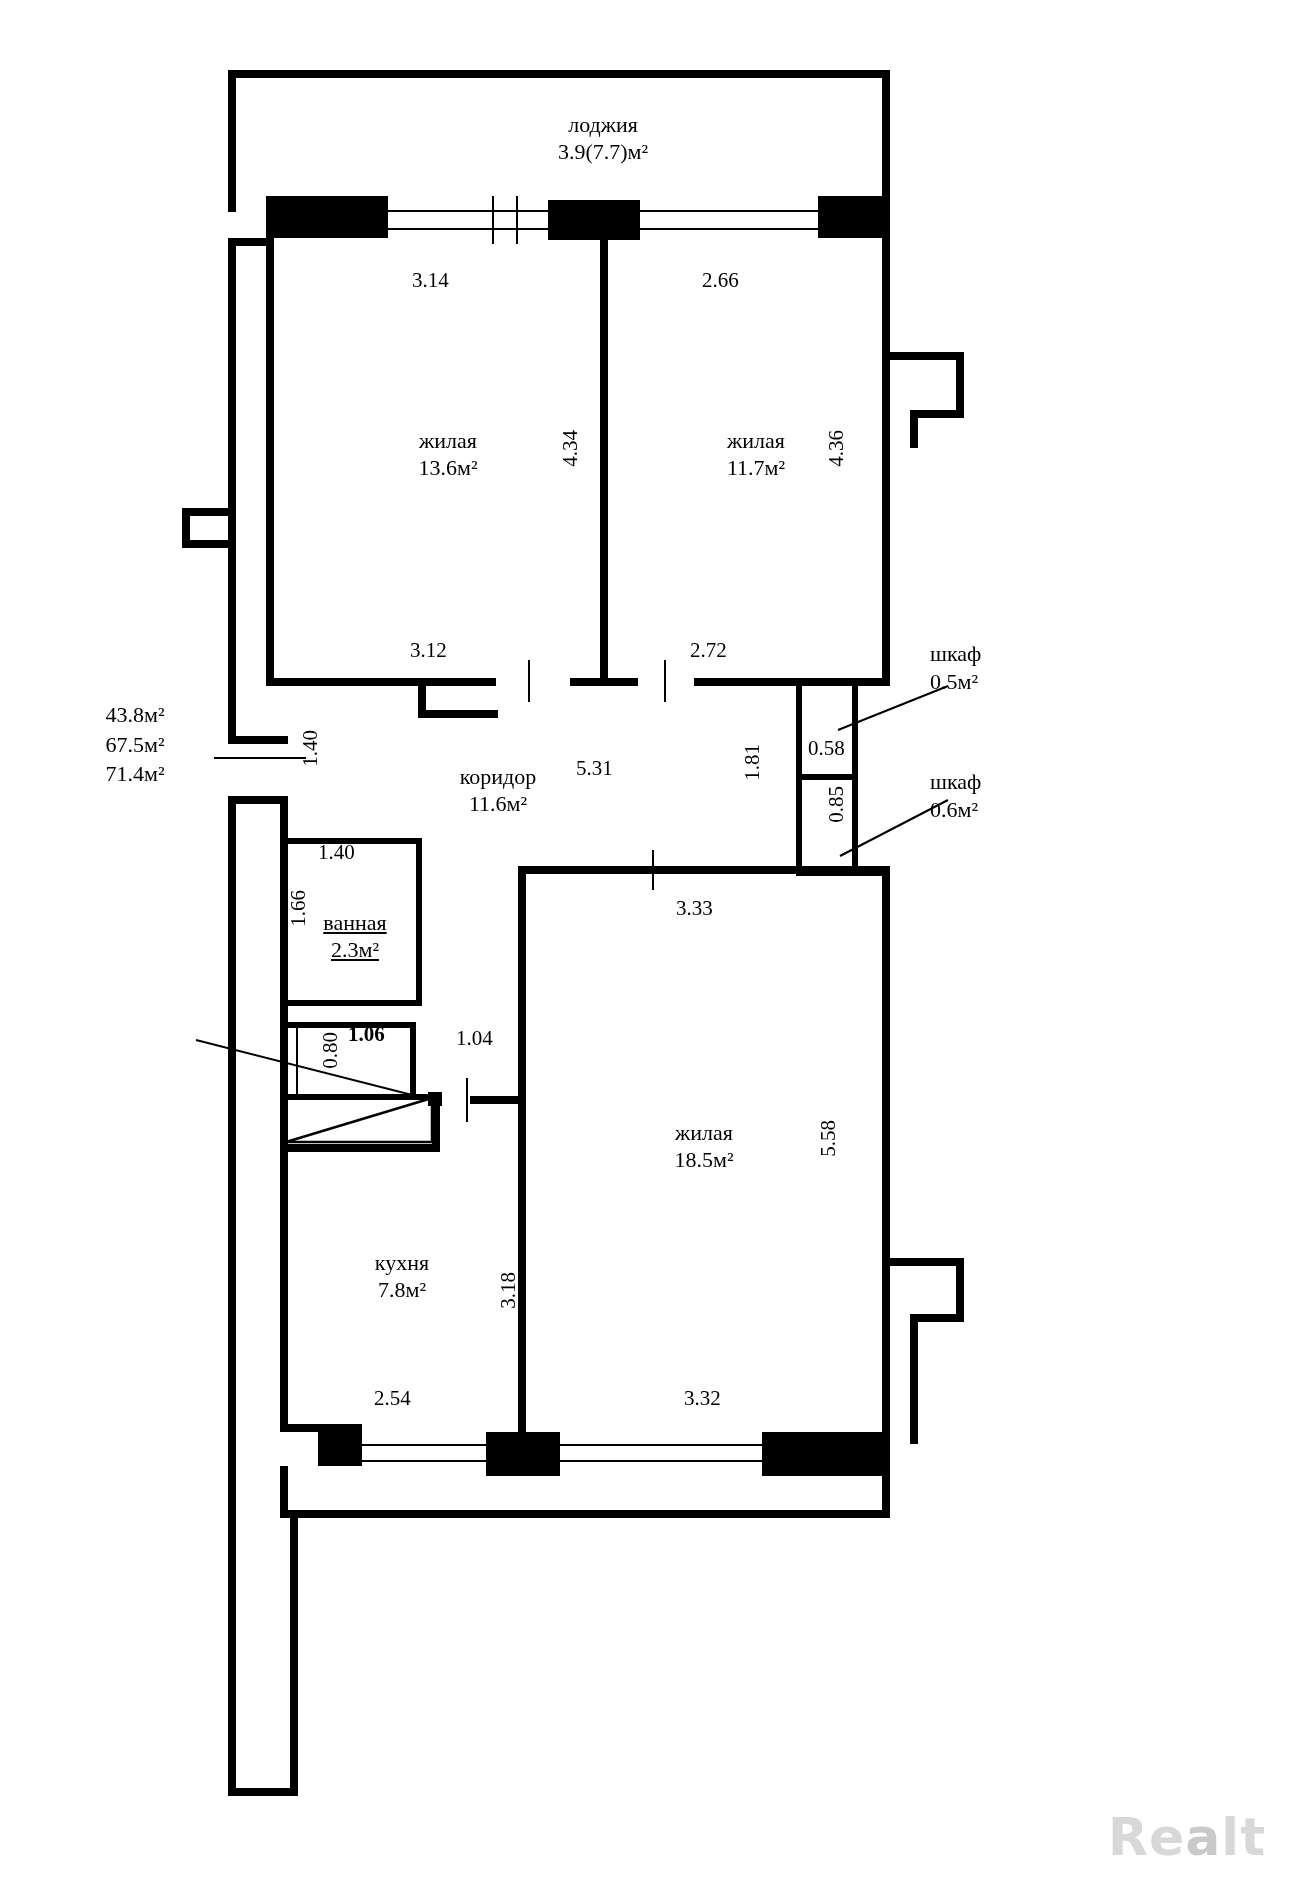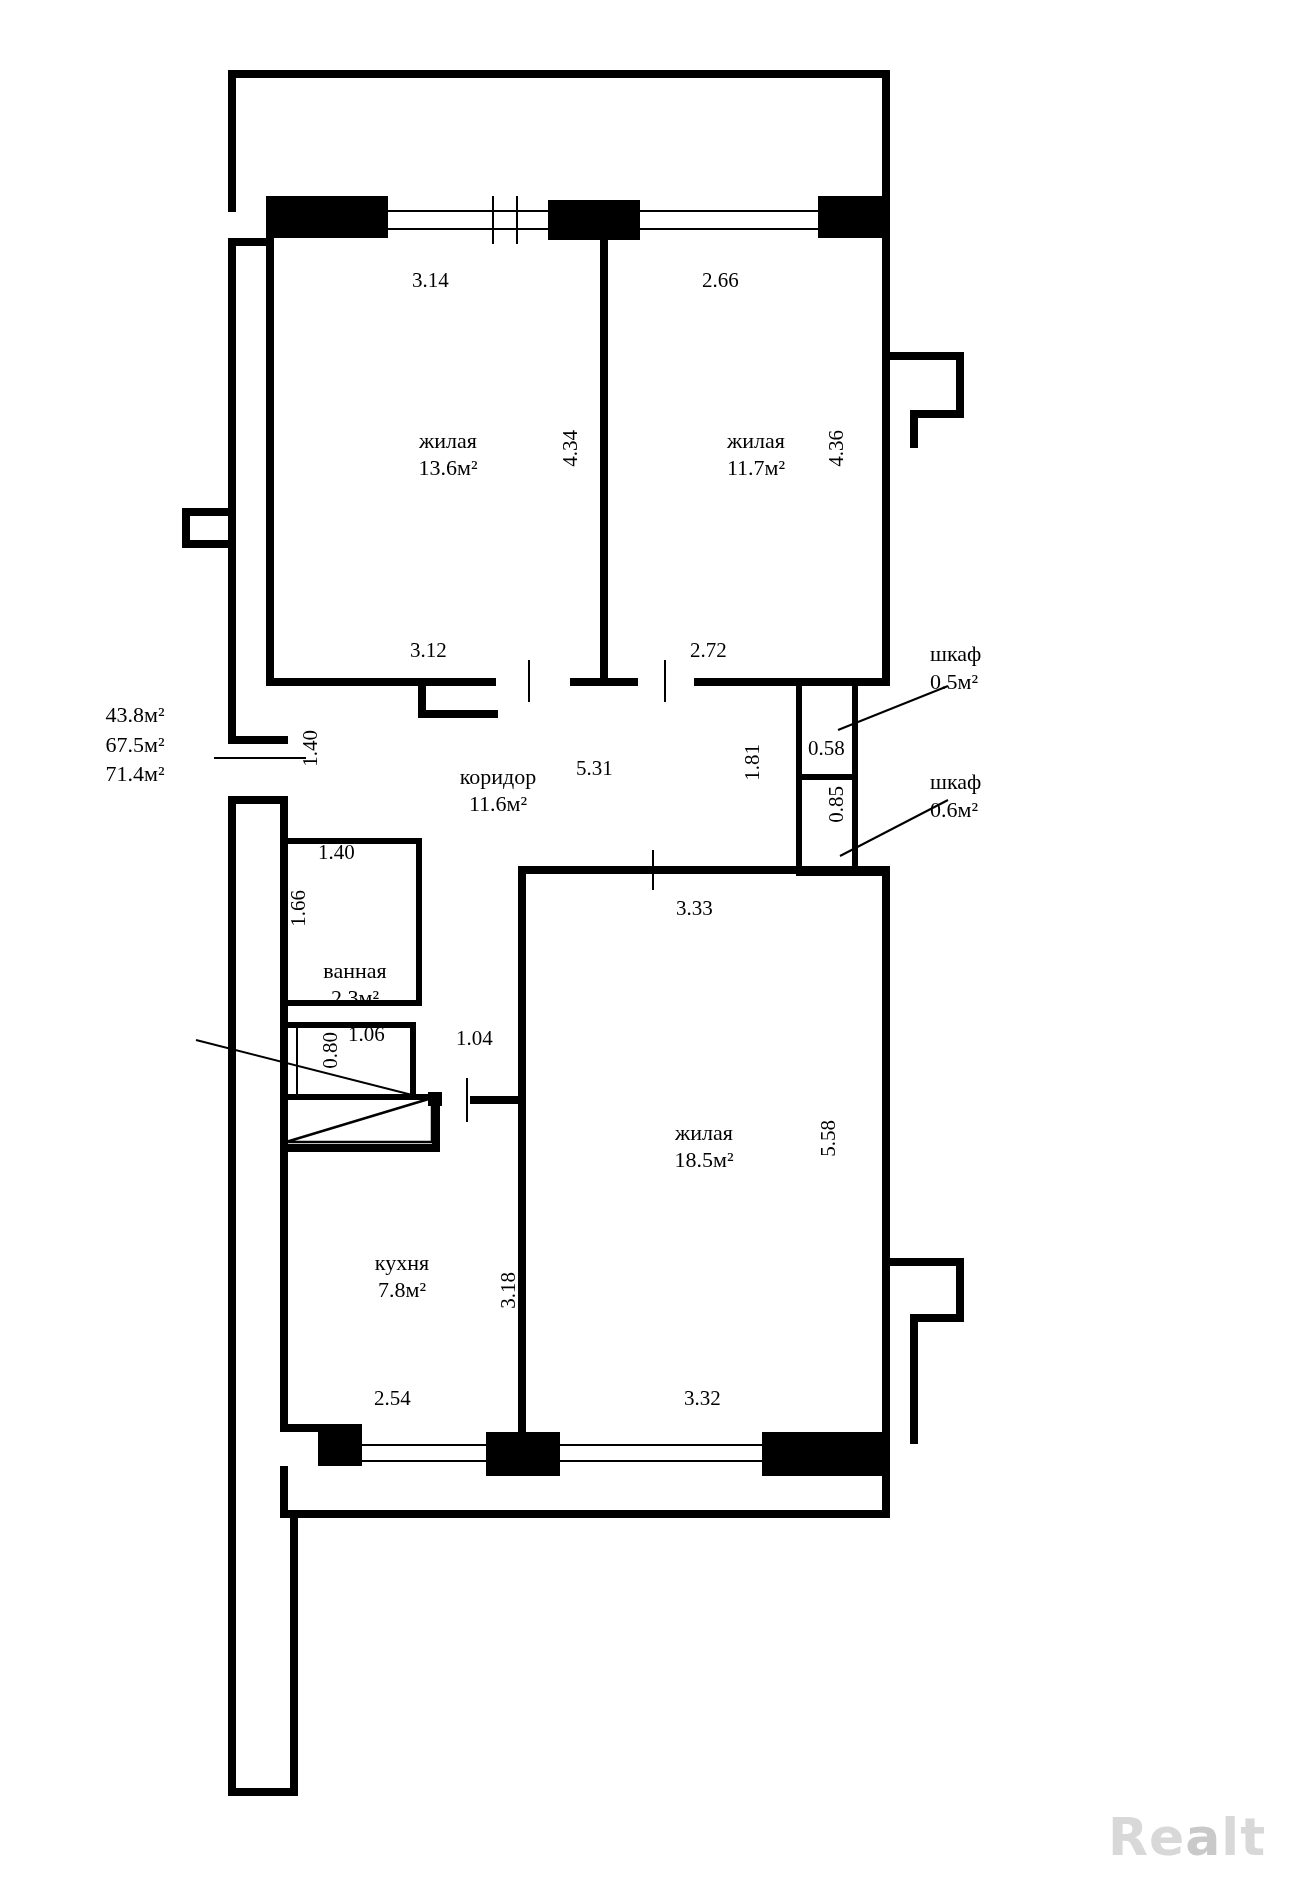--- a/index.html
+++ b/index.html
@@ -189,37 +189,41 @@
     <line x1="948" y1="686" x2="838" y2="730" stroke="#000" stroke-width="2"></line>
     <line x1="948" y1="800" x2="840" y2="856" stroke="#000" stroke-width="2"></line>
 
     <line x1="196" y1="1040" x2="424" y2="1098" stroke="#000" stroke-width="2"></line>
 
     <line x1="214" y1="758" x2="306" y2="758" stroke="#000" stroke-width="2"></line>
 
     <line x1="798" y1="736" x2="798" y2="736" stroke="#000" stroke-width="2"></line>
   </svg>
 
+  <div class="label" style="left:488px; top:112px; width:230px;">
+    <div class="room-name">лоджия</div>
+    <div class="room-area">3.9(7.7)м²</div>
+  </div>
 
   <div class="label" style="left:348px; top:428px; width:200px;">
     <div class="room-name">жилая</div>
     <div class="room-area">13.6м²</div>
   </div>
 
   <div class="label" style="left:656px; top:428px; width:200px;">
     <div class="room-name">жилая</div>
     <div class="room-area">11.7м²</div>
   </div>
 
   <div class="label" style="left:398px; top:764px; width:200px;">
     <div class="room-name">коридор</div>
     <div class="room-area">11.6м²</div>
   </div>
 
-  <div class="label" style="left:280px; top:958px; width:150px;">
+  <div class="label" style="left:280px; top:910px; width:150px;text-decoration:underline;">
     <div class="room-name">ванная</div>
     <div class="room-area">2.3м²</div>
   </div>
 
 
   <div class="label" style="left:302px; top:1250px; width:200px;">
     <div class="room-name">кухня</div>
     <div class="room-area">7.8м²</div>
   </div>
 
@@ -250,21 +254,21 @@
   <div class="dim vert" style="left:824px; top:430px;">4.36</div>
   <div class="dim" style="left:410px; top:638px;">3.12</div>
   <div class="dim" style="left:690px; top:638px;">2.72</div>
   <div class="dim" style="left:576px; top:756px;">5.31</div>
   <div class="dim vert" style="left:298px; top:730px;">1.40</div>
   <div class="dim vert" style="left:740px; top:744px;">1.81</div>
   <div class="dim" style="left:808px; top:736px;">0.58</div>
   <div class="dim vert" style="left:824px; top:786px;">0.85</div>
   <div class="dim" style="left:318px; top:840px;">1.40</div>
   <div class="dim vert" style="left:286px; top:890px;">1.66</div>
-  <div class="dim" style="left:348px; top:1022px;">1.06</div>
+  <div class="dim" style="left:348px; top:1022px;font-weight:bold;">1.06</div>
   <div class="dim vert" style="left:318px; top:1032px;">0.80</div>
   <div class="dim" style="left:456px; top:1026px;">1.04</div>
   <div class="dim" style="left:676px; top:896px;">3.33</div>
   <div class="dim vert" style="left:816px; top:1120px;">5.58</div>
   <div class="dim" style="left:668px; top:1386px;margin-left:16px;">3.32</div>
   <div class="dim vert" style="left:496px; top:1272px;">3.18</div>
   <div class="dim" style="left:374px; top:1386px;">2.54</div>
 
   <div class="wm">
     <span>Re</span><span class="accent">a</span><span>lt</span>

